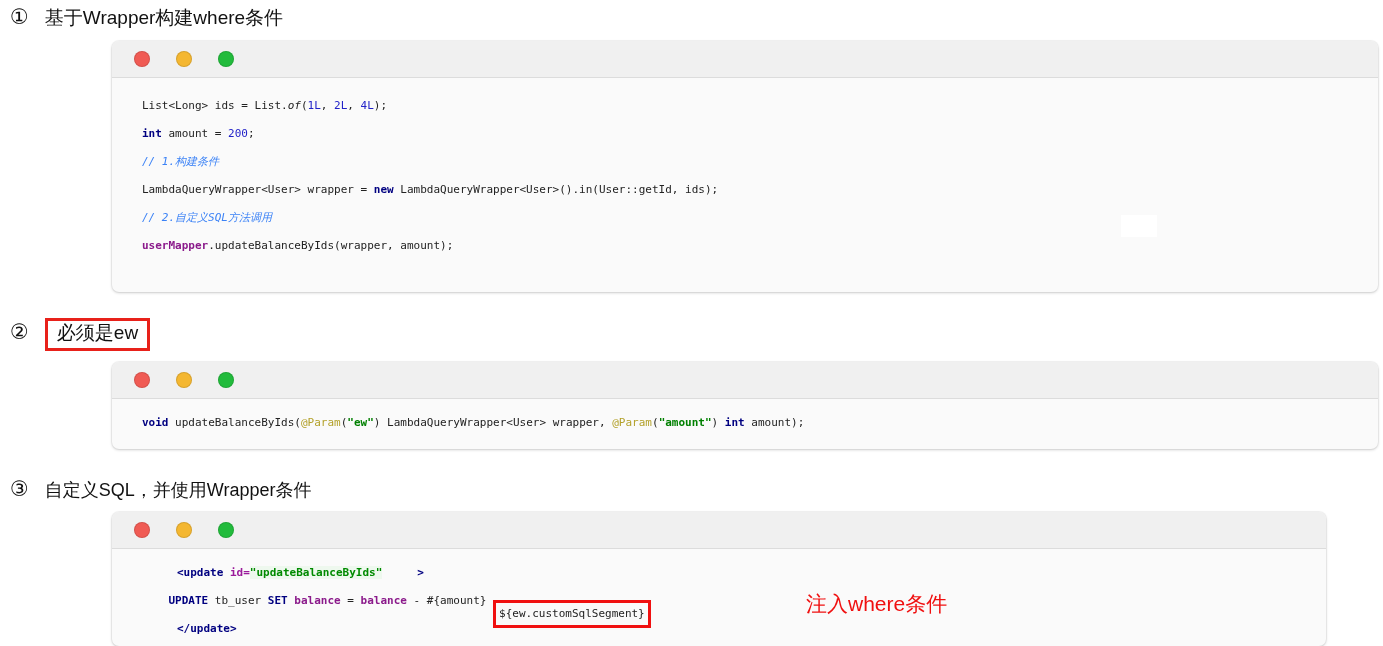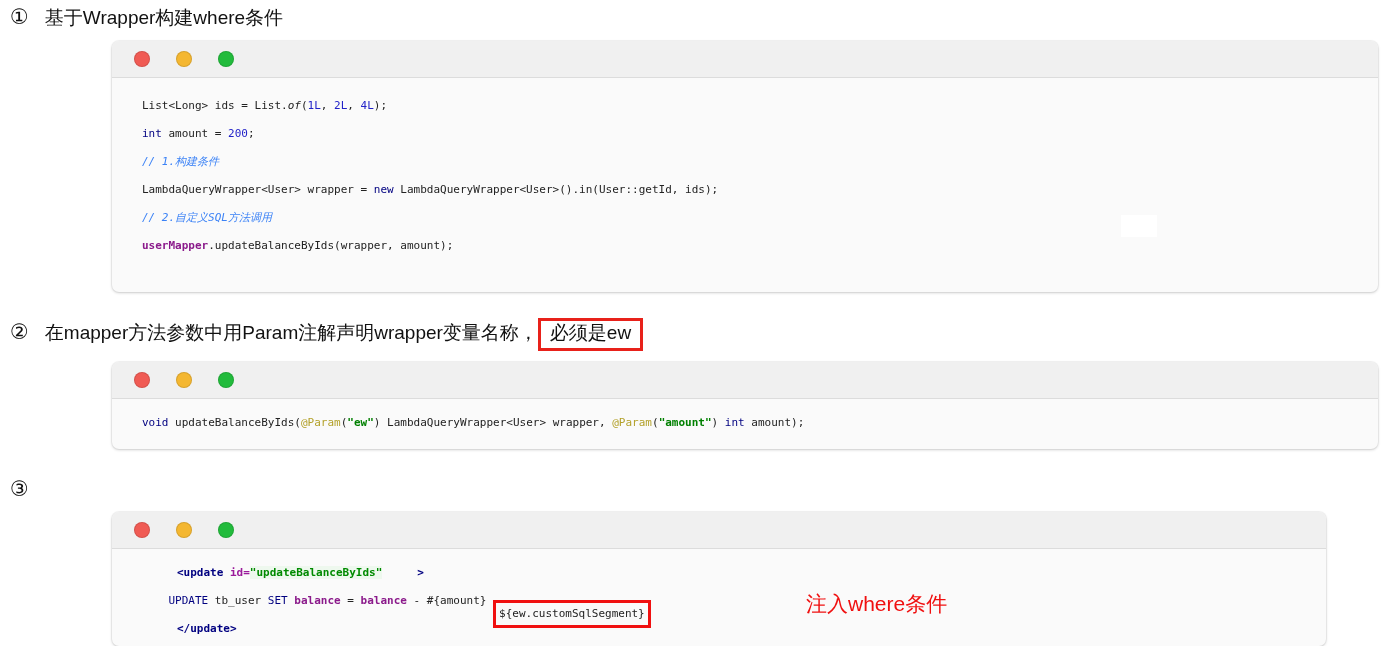--- a/index.html
+++ b/index.html
@@ -87,21 +87,21 @@
     white-space: pre;
     color: #222222;
   }
   .codebody.tight {
     padding-top: 10px;
     padding-bottom: 10px;
   }
   .line { white-space: pre; }
 
   
-  .kw   { color: #000080; font-weight: normal; }   
+  .kw   { color: #000080; font-weight: bold; }   
   .num  { color: #2222c8; }                      
   .cmt  { color: #3b82f6; font-style: italic; }  
   .fld  { color: #8b1a8b; font-weight: bold; }   
   .ital { font-style: italic; }                  
   .anno { color: #b3a12a; }                      
   .str  { color: #008000; font-weight: bold; }   
   .tag  { color: #000080; font-weight: bold; margin-left: 35px; }   
   .attr { color: #9b1a9b; font-weight: bold; }   
   .xstr { color: #008a00; font-weight: bold; background: #eef8ee; } 
   .plain{ color: #222222; }
@@ -143,35 +143,35 @@
     <span class="dot yellow"></span>
     <span class="dot green"></span>
   </div>
   <div class="codebody" id="cb1"><div class="line"><span class="plain">List&lt;Long&gt; ids = List.</span><span class="ital">of</span><span class="plain">(</span><span class="num">1L</span><span class="plain">, </span><span class="num">2L</span><span class="plain">, </span><span class="num">4L</span><span class="plain">);</span></div><div class="line"><span class="kw">int</span><span class="plain"> amount = </span><span class="num">200</span><span class="plain">;</span></div><div class="line"><span class="cmt">// 1.构建条件</span></div><div class="line"><span class="plain">LambdaQueryWrapper&lt;User&gt; wrapper = </span><span class="kw">new</span><span class="plain"> LambdaQueryWrapper&lt;User&gt;().in(User::getId, ids);</span></div><div class="line"><span class="cmt">// 2.自定义SQL方法调用</span></div><div class="line"><span class="fld">userMapper</span><span class="plain">.updateBalanceByIds(wrapper, amount);</span></div></div>
 </div>
 
 <div class="artifact" style="left:1121px; top:215px; width:36px; height:22px;"></div>
 
 <div class="heading" style="left:10px; top:318px;">
   <span class="num">②</span>
-  <span class="htext">在mapper方法参数中用Param注解声明wrapper变量名称，</span>
   <span class="redbox htext">必须是ew</span>
 </div>
 
 <div class="codewin" style="left:112px; top:362px; width:1266px; height:87px;">
   <div class="titlebar">
     <span class="dot red"></span>
     <span class="dot yellow"></span>
     <span class="dot green"></span>
   </div>
   <div class="codebody tight" id="cb2"><div class="line"><span class="kw">void</span><span class="plain"> updateBalanceByIds(</span><span class="anno">@Param</span><span class="plain">(</span><span class="str">"ew"</span><span class="plain">) LambdaQueryWrapper&lt;User&gt; wrapper, </span><span class="anno">@Param</span><span class="plain">(</span><span class="str">"amount"</span><span class="plain">) </span><span class="kw">int</span><span class="plain"> amount);</span></div></div>
 </div>
 
 <div class="heading" style="left:10px; top:478px;">
   <span class="num">③</span>
+  <span class="htext small">自定义SQL，并使用Wrapper条件</span>
 </div>
 
 <div class="codewin" style="left:112px; top:512px; width:1214px; height:134px;">
   <div class="titlebar">
     <span class="dot red"></span>
     <span class="dot yellow"></span>
     <span class="dot green"></span>
   </div>
   <div class="codebody tight" id="cb3"><div class="line"><span class="tag">&lt;update </span><span class="attr">id=</span><span class="xstr">"updateBalanceByIds"</span><span class="tag">&gt;</span></div><div class="line"><span class="plain">    </span><span class="kw">UPDATE</span><span class="plain"> tb_user </span><span class="kw">SET</span><span class="plain"> </span><span class="fld">balance</span><span class="plain"> = </span><span class="fld">balance</span><span class="plain"> - #{amount} </span><span class="code-redbox">${ew.customSqlSegment}</span></div><div class="line"><span class="tag">&lt;/update&gt;</span></div></div>
 </div>

